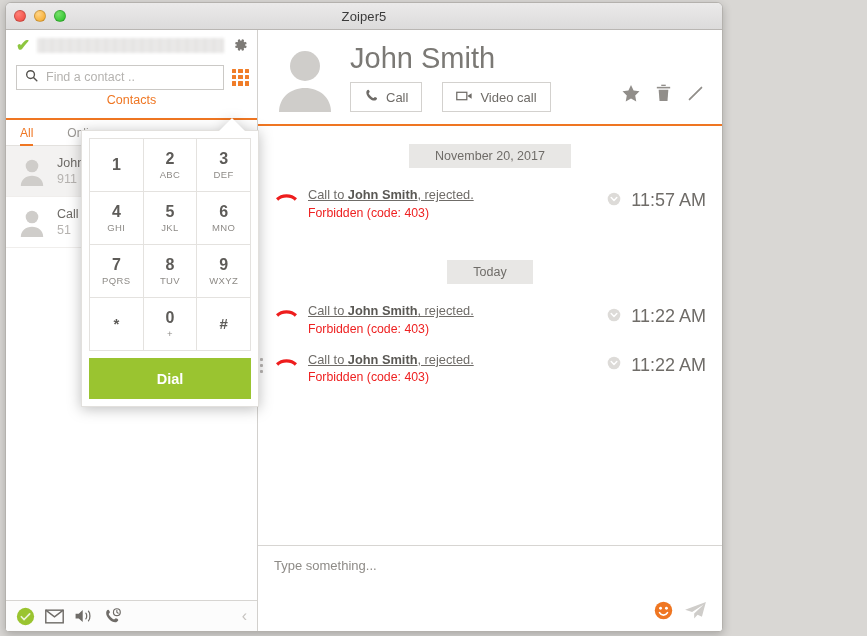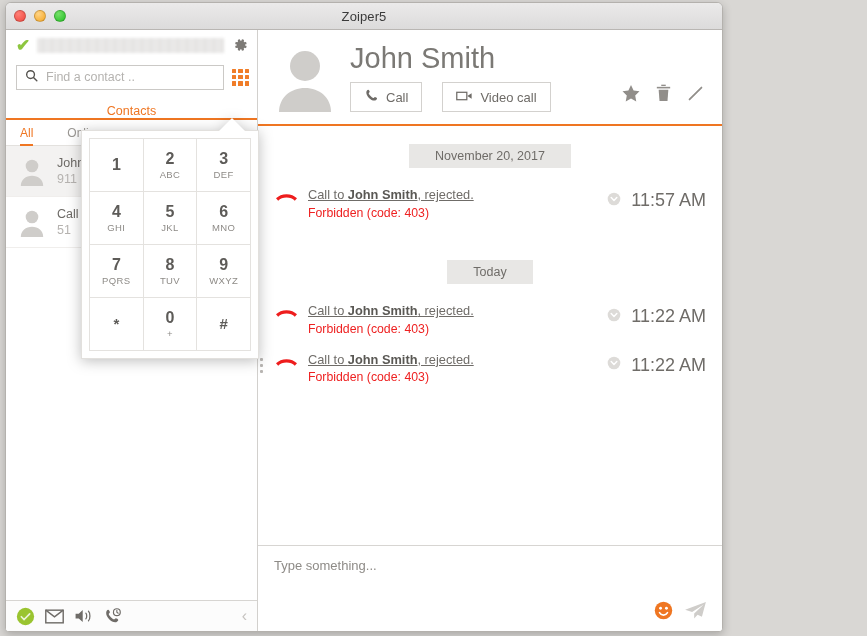--- a/index.html
+++ b/index.html
@@ -129,21 +129,21 @@
     flex: 0 0 26px;
     display: flex;
     align-items: flex-end;
     justify-content: center;
     border-bottom: 2px solid #ef7622;
     position: relative;
   }
   #contacts-tab-label {
     font-size: 12.5px;
     color: #ef7622;
-    padding-bottom: 0;
+    padding-bottom: 11px;
   }
   #subtabs {
     height: 26px;
     flex: 0 0 26px;
     display: flex;
     align-items: center;
     gap: 34px;
     padding-left: 14px;
     border-bottom: 1px solid #e3e1de;
   }
@@ -528,20 +528,21 @@
             </div>
             <div class="key">
               <span class="kd">0</span>
               <span class="kl">+</span>
             </div>
             <div class="key hash">
               <span class="kd">#</span>
               <span class="kl"></span>
             </div>
           </div>
+          <button id="dial-button">Dial</button>
         </div>
       </div>
 
     </div>
 
     <div id="splitter">
       <div id="splitter-handle">
         <b></b>
           <b></b>
           <b></b>

